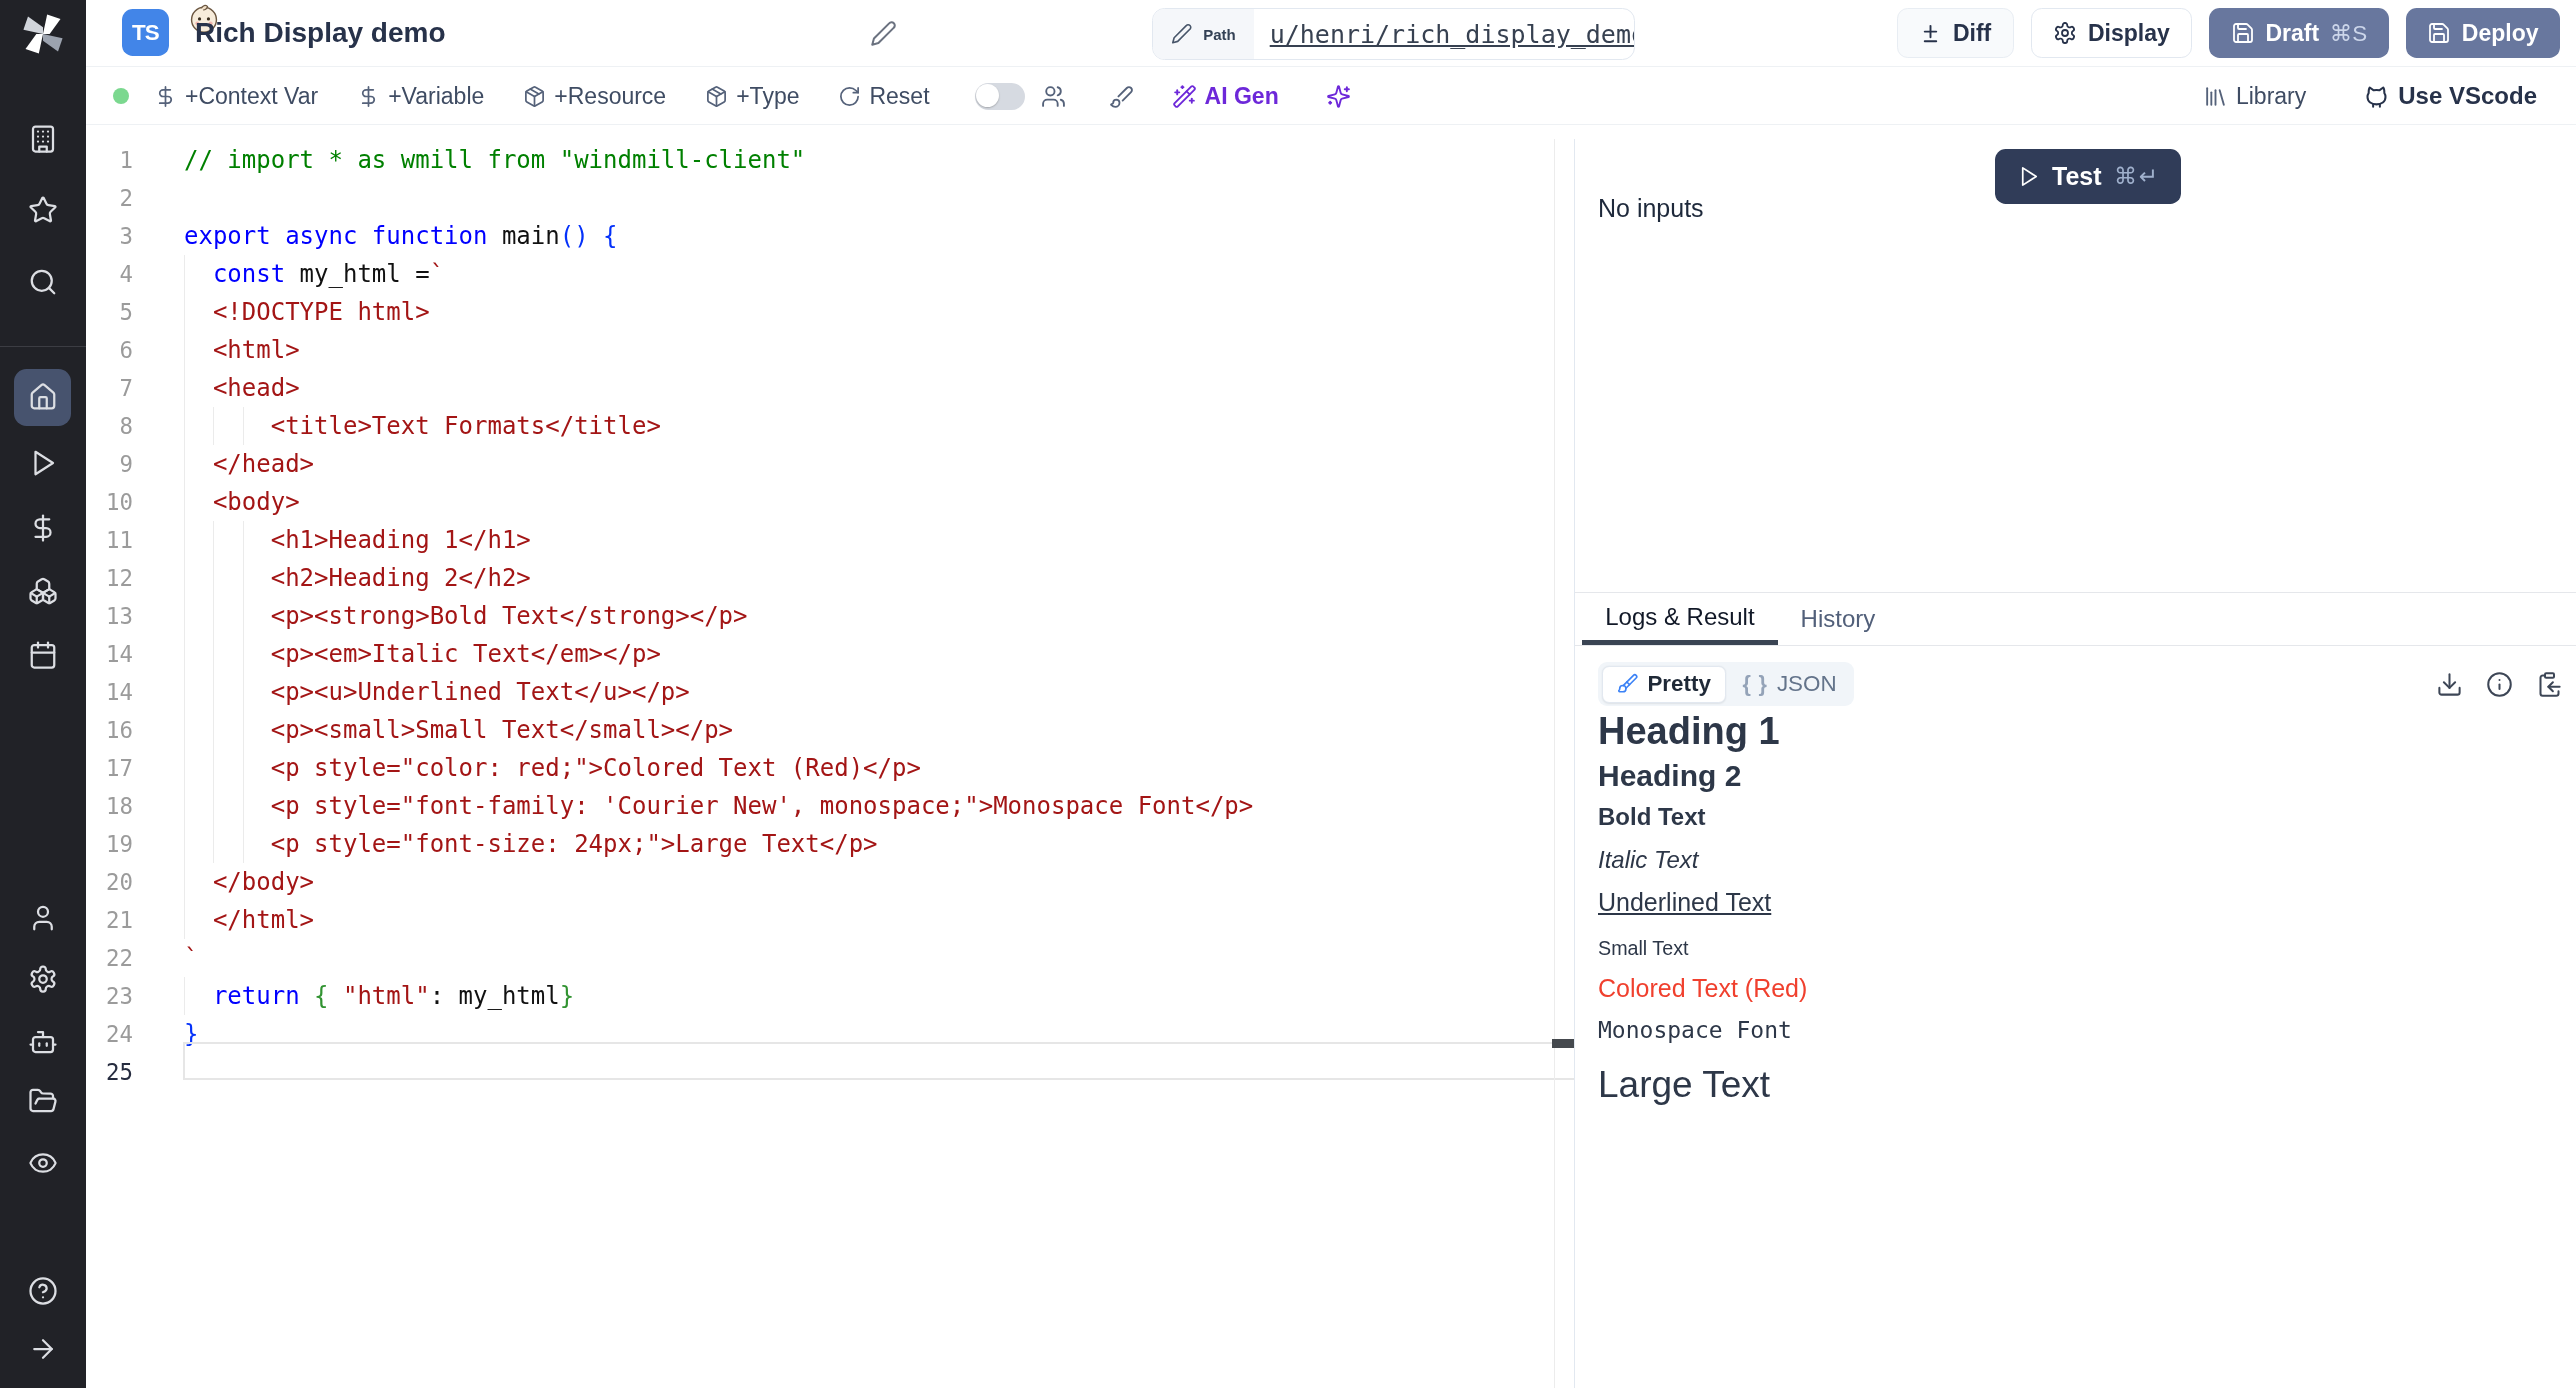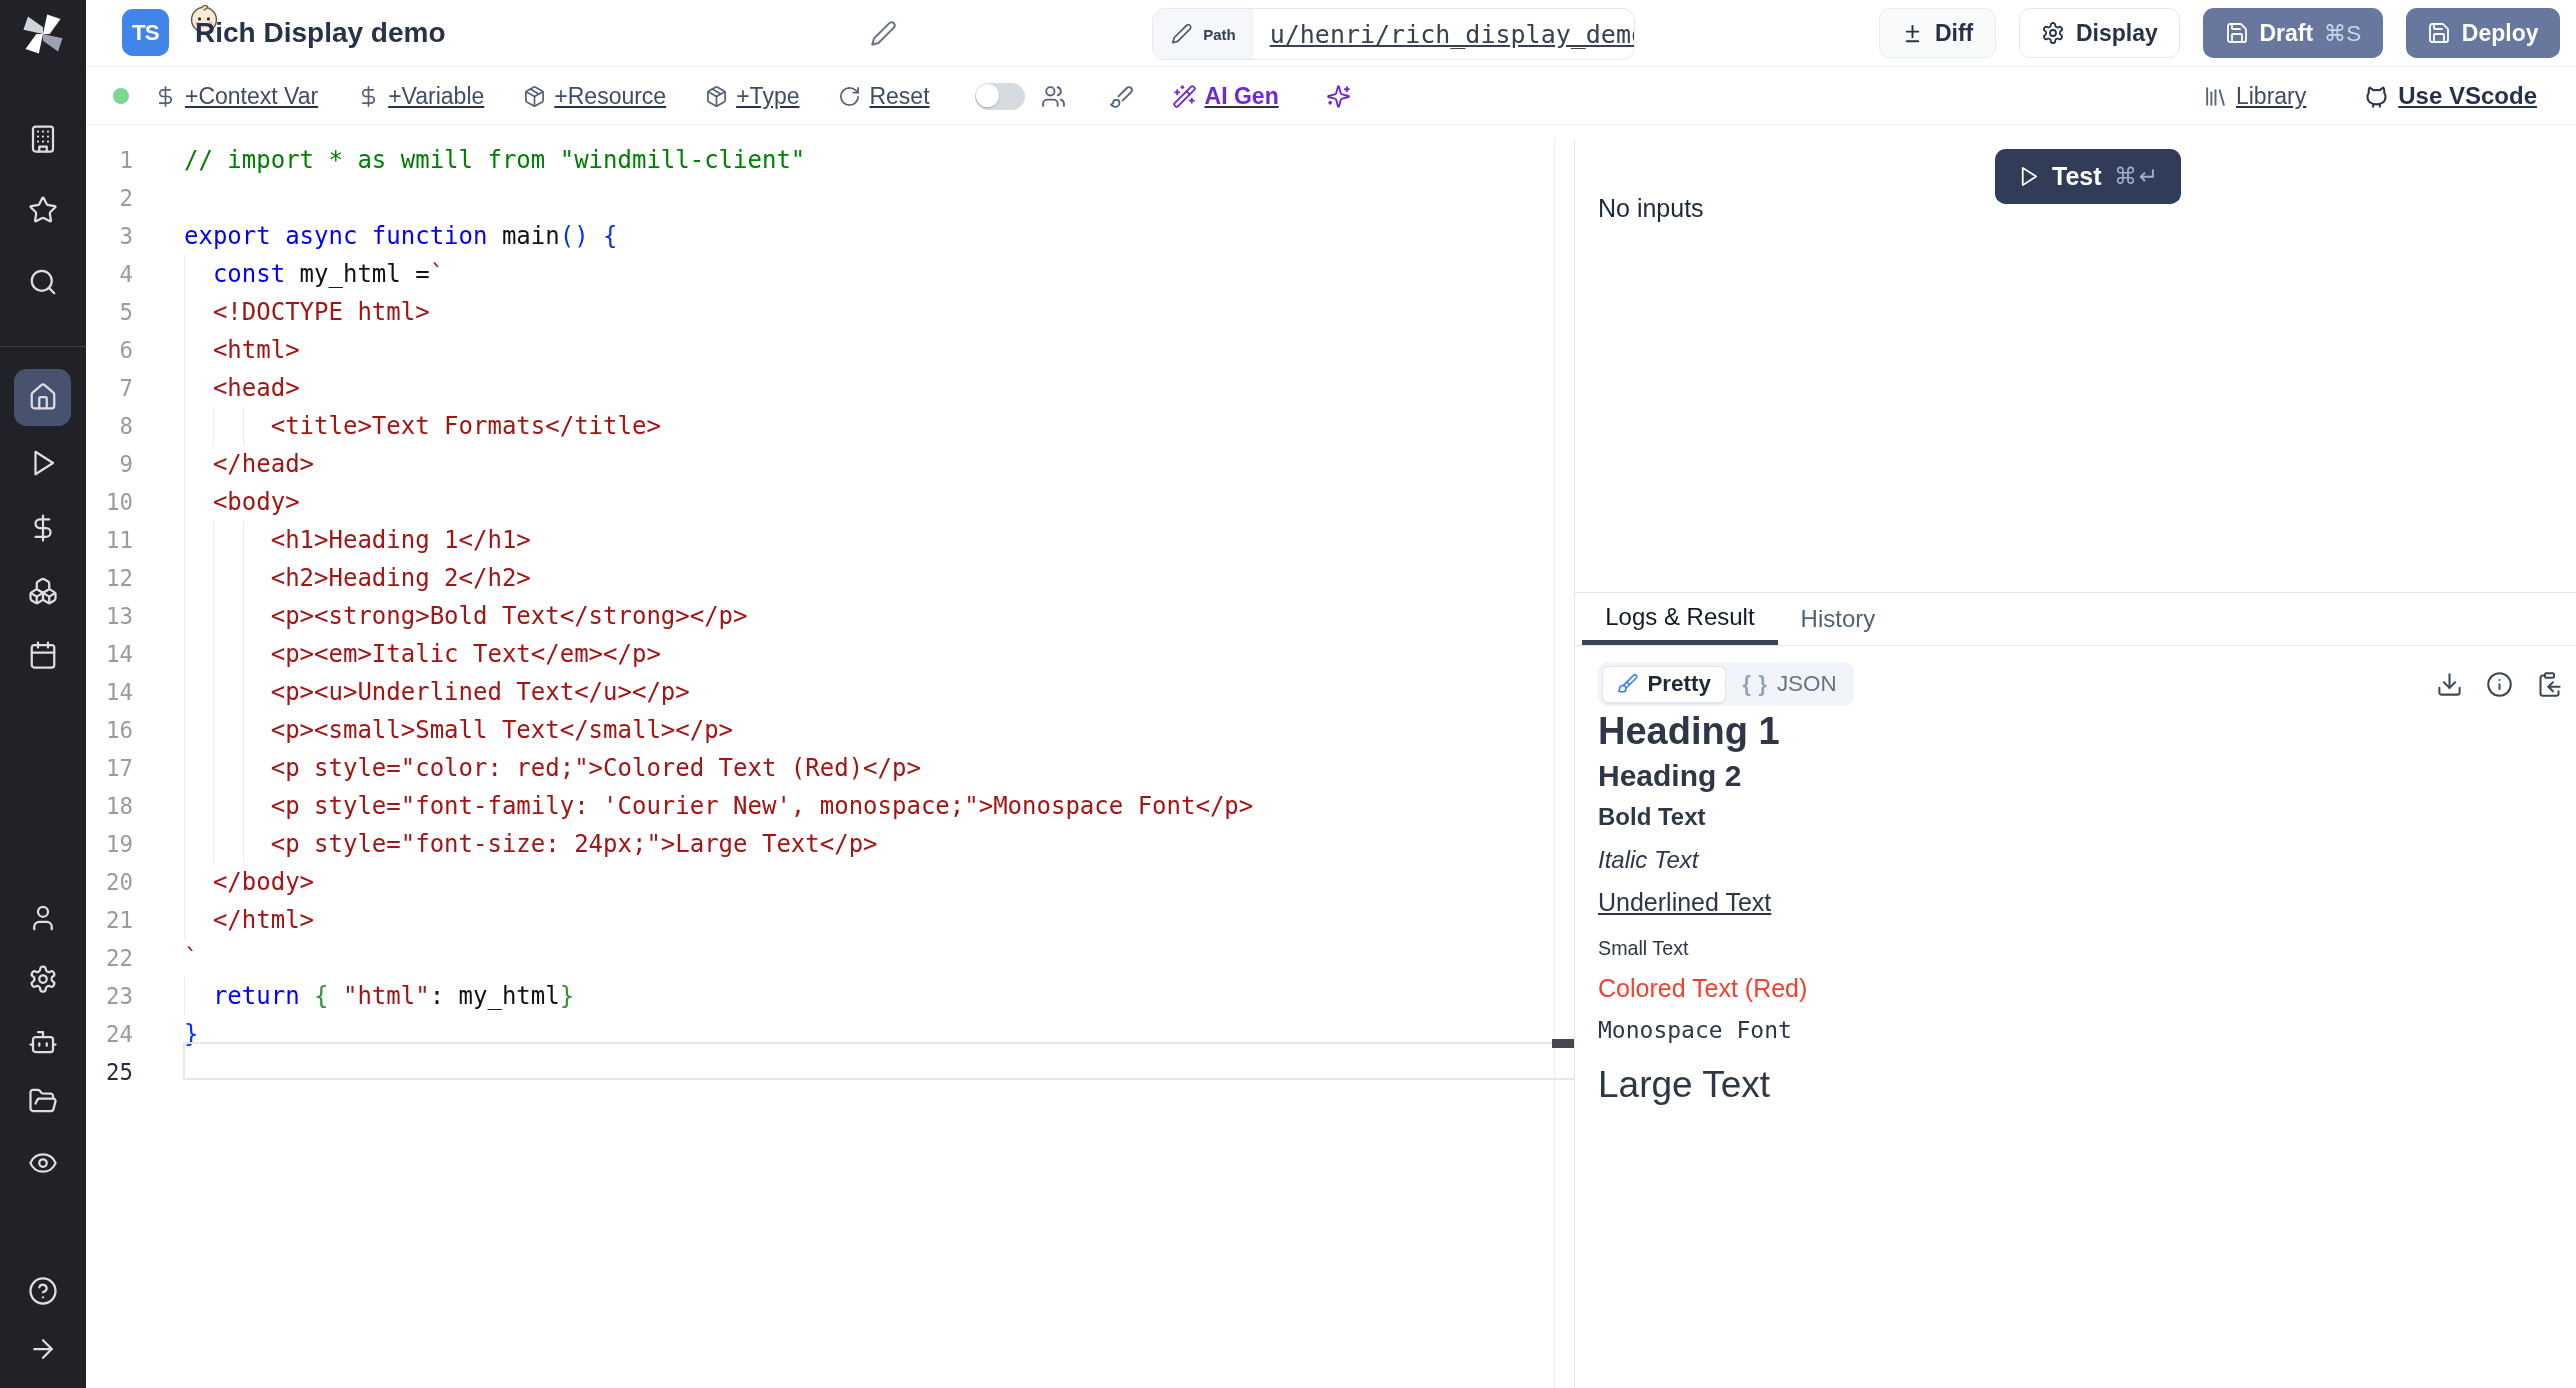--- a/index.html
+++ b/index.html
@@ -20,30 +20,30 @@
   .header{position:absolute;left:86px;top:0;width:2490px;height:66px;background:#fff;border-bottom:1.8px solid #eef1f4;}
   .ts-badge{position:absolute;left:36px;top:9px;width:47px;height:47px;background:#4285e8;border-radius:10.7px;
     display:flex;align-items:center;justify-content:center;color:#fff;font-weight:700;font-size:22.4px;letter-spacing:-0.9px;}
   .ts-face{position:absolute;left:66px;top:-7.2px;width:32px;height:32px;}
   .page-title{position:absolute;left:109px;top:0;height:66px;display:flex;align-items:center;font-size:28px;font-weight:700;color:#27324a;}
   .title-edit{position:absolute;left:784px;top:19.7px;width:27px;height:27px;color:#6b7280;cursor:pointer;}
   .path-pill{position:absolute;left:1066px;top:8px;width:481px;height:50px;border:1.8px solid #e2e8f0;border-radius:12.5px;
     display:flex;align-items:stretch;overflow:hidden;background:#fff;cursor:pointer;}
   .path-left{display:flex;align-items:center;gap:10.7px;background:#f5f7fa;padding:0 18px;color:#334155;font-size:15px;font-weight:700;}
   .path-value{display:flex;align-items:center;padding:0 16px;font-family:"DejaVu Sans Mono",monospace;font-size:25px;color:#374151;text-decoration:underline;}
-  .hdr-buttons{position:absolute;right:16px;top:8px;display:flex;gap:23px;margin-left:16px;}
+  .hdr-buttons{position:absolute;right:16px;top:8px;display:flex;gap:17px;margin-left:16px;}
   .btn{height:50px;border-radius:10.7px;display:flex;align-items:center;gap:10.7px;font-size:23px;font-weight:700;
     padding:0 21.5px;cursor:pointer;white-space:nowrap;box-sizing:border-box;}
   .btn-diff{background:#f8fafc;border:1.8px solid #e8edf3;color:#27324a;}
   .btn-settings{background:#ffffff;border:1.8px solid #e2e8f0;color:#27324a;}
   .btn-slate{background:#68779e;color:#ffffff;border:none;}
   .btn .shortcut{font-weight:500;color:#ccd6ea;font-size:22.4px;}
   
   .toolbar{position:absolute;left:86px;top:68px;width:2490px;height:57px;border-bottom:1.8px solid #eef1f4;
-    display:flex;align-items:center;padding-left:27px;box-sizing:border-box;background:#fff;text-decoration:underline;}
+    display:flex;align-items:center;padding-left:27px;box-sizing:border-box;background:#fff;}
   .tb-item{display:flex;align-items:center;gap:8px;font-size:23px;color:#3f4c63;cursor:pointer;white-space:nowrap;}
   .tb-item .ticon{color:#55627a;}
   .status-dot{width:16px;height:16px;border-radius:50%;background:#7bd88f;margin-right:25px;}
   .tb-gap{width:39px;flex:0 0 auto;}
   .toggle{width:50px;height:27px;border-radius:13.4px;background:#d6dae1;position:relative;cursor:pointer;}
   .toggle .knob{position:absolute;left:1.8px;top:1.8px;width:23px;height:23px;border-radius:50%;background:#fff;box-shadow:0 0.9px 1.8px rgba(0,0,0,.25);}
   .tb-purple{color:#6d28d9;font-weight:600;}
   .tb-purple .ticon{color:#6d28d9;}
   .tb-right{margin-left:auto;display:flex;align-items:center;gap:57px;padding-right:39px;}
   .tb-vscode{font-weight:700;color:#27324a;font-size:24px;}

